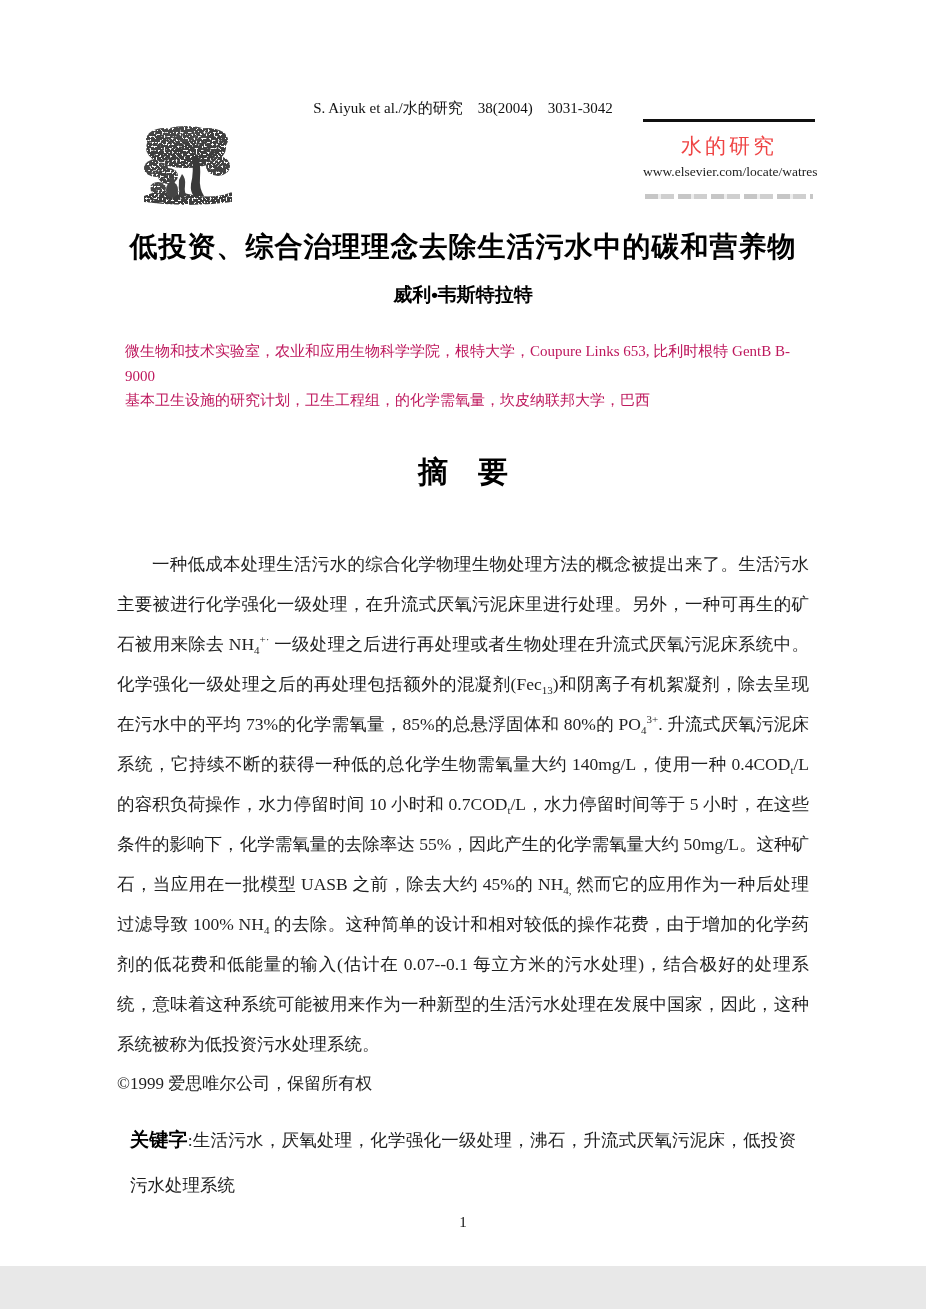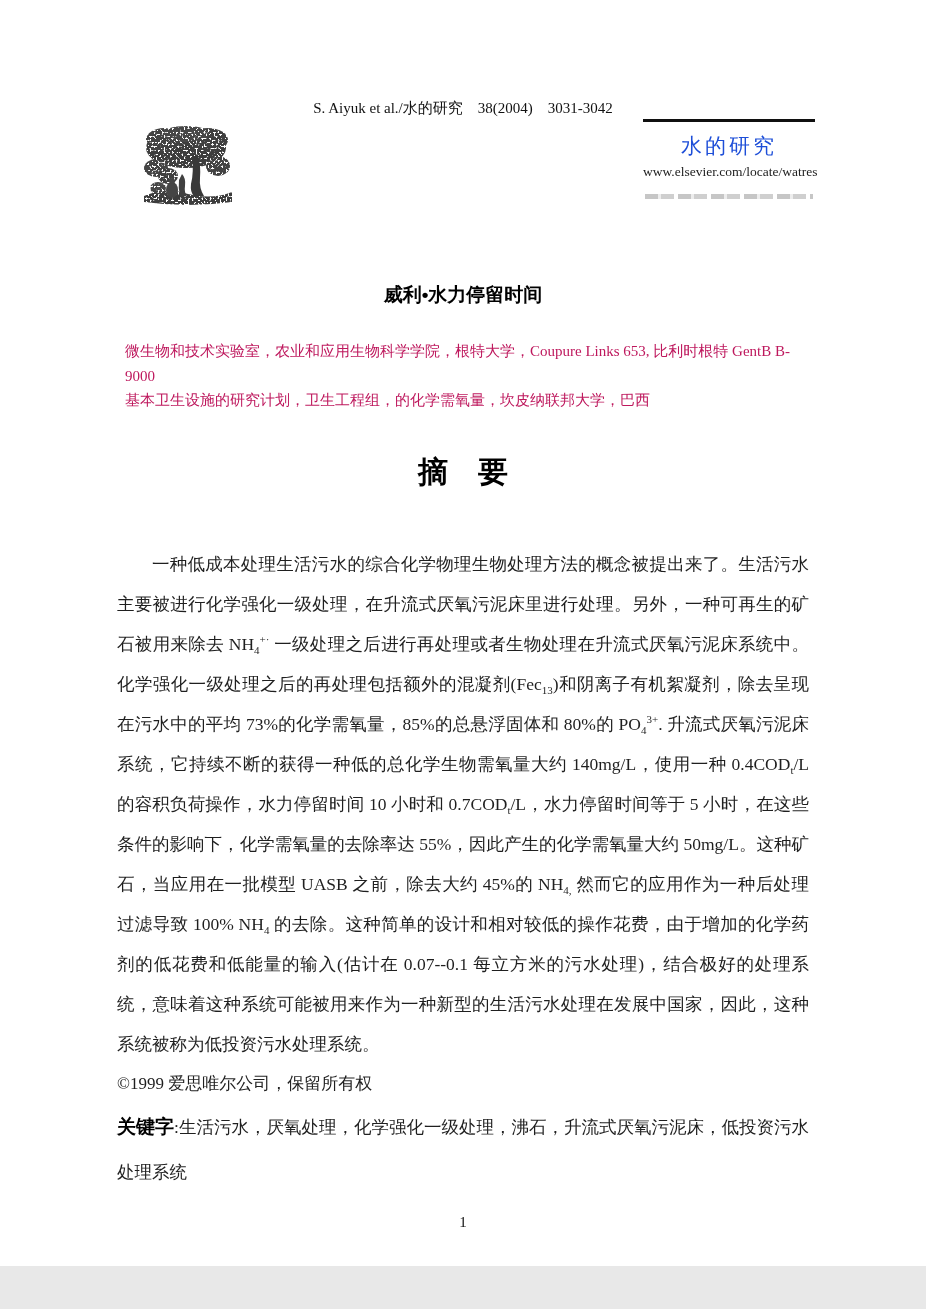--- a/index.html
+++ b/index.html
@@ -12,21 +12,21 @@
     font-family:"Liberation Serif", serif;
     overflow:hidden;
   }
   .running-head{
     position:absolute;top:99px;left:118px;width:690px;
     text-align:center;font-size:15px;white-space:pre;color:#111;
   }
   .logo-wrap{position:absolute;top:126px;left:142px;width:92px;height:80px;}
   .journal-block{position:absolute;top:119px;left:643px;width:172px;text-align:center;}
   .journal-rule{height:3px;background:#101010;margin-bottom:10px;}
-  .journal-name{font-size:21px;letter-spacing:3px;color:#1d4ed8;}
+  .journal-name{font-size:21px;letter-spacing:3px;color:#ef4444;}
   .journal-url{font-size:13.5px;margin-top:4px;color:#222;}
   .journal-smudge{
     margin:14px auto 0 auto;height:5px;width:168px;
     background:repeating-linear-gradient(90deg,#c6c6c6 0 13px,#ededed 13px 16px,#cfcfcf 16px 29px,#ffffff 29px 33px);
     filter:blur(0.6px);
   }
   .article-title{
     position:absolute;top:228px;left:118px;width:690px;
     text-align:center;font-family:"Liberation Sans", sans-serif;
     font-weight:bold;font-size:28px;color:#000;letter-spacing:1px;
@@ -96,33 +96,34 @@
     </svg>
   </div>
 
   <div class="journal-block">
     <div class="journal-rule"></div>
     <div class="journal-name">水的研究</div>
     <div class="journal-url">www.elsevier.com/locate/watres</div>
     <div class="journal-smudge"></div>
   </div>
 
+  <h1 class="article-title" style="margin:0;">低投资、综合治理理念去除生活污水中的碳和营养物</h1>
 
   <div class="authors">
-    <div>威利•水力停留时间</div>
+    <div>威利•韦斯特拉特</div>
   </div>
 
   <div class="affiliations">
     <div>微生物和技术实验室，农业和应用生物科学学院，根特大学，Coupure Links 653, 比利时根特 GentB B-9000</div>
     <div>基本卫生设施的研究计划，卫生工程组，的化学需氧量，坎皮纳联邦大学，巴西</div>
   </div>
 
   <div class="abstract-heading">摘　要</div>
 
   <div class="flow">
     <p class="abstract-body" style="margin:0;"><span>一种低成本处理生活污水的综合化学物理生物处理方法的概念被提出来了。生活污水主要被进行化学强化一级处理，在升流式厌氧污泥床里进行处理。另外，一种可再生的矿石被用来除去 NH</span><sub>4</sub><sup>+·</sup><span> 一级处理之后进行再处理或者生物处理在升流式厌氧污泥床系统中。化学强化一级处理之后的再处理包括额外的混凝剂(Fec</span><sub>13</sub><span>)和阴离子有机絮凝剂，除去呈现在污水中的平均 73%的化学需氧量，85%的总悬浮固体和 80%的 PO</span><sub>4</sub><sup>3+</sup><span>. 升流式厌氧污泥床系统，它持续不断的获得一种低的总化学生物需氧量大约 140mg/L，使用一种 0.4COD</span><sub>t</sub><span>/L 的容积负荷操作，水力停留时间 10 小时和 0.7COD</span><sub>t</sub><span>/L，水力停留时间等于 5 小时，在这些条件的影响下，化学需氧量的去除率达 55%，因此产生的化学需氧量大约 50mg/L。这种矿石，当应用在一批模型 UASB 之前，除去大约 45%的 NH</span><sub>4,</sub><span> 然而它的应用作为一种后处理过滤导致 100% NH</span><sub>4</sub><span> 的去除。这种简单的设计和相对较低的操作花费，由于增加的化学药剂的低花费和低能量的输入(估计在 0.07--0.1 每立方米的污水处理)，结合极好的处理系统，意味着这种系统可能被用来作为一种新型的生活污水处理在发展中国家，因此，这种系统被称为低投资污水处理系统。</span></p>
     <div class="copyright">©1999 爱思唯尔公司，保留所有权</div>
-    <p class="keywords" style="margin:0;"><span class="kw-label">关键字</span><span>:</span><span>生活污水，厌氧处理，化学强化一级处理，沸石，升流式厌氧污泥床，低投资污水处理系统</span></p>
+    <p class="keywords" style="margin:13px;"><span class="kw-label">关键字</span><span>:</span><span>生活污水，厌氧处理，化学强化一级处理，沸石，升流式厌氧污泥床，低投资污水处理系统</span></p>
   </div>
 
   <div class="page-number">1</div>
 
 </div>
 
 </body></html>

